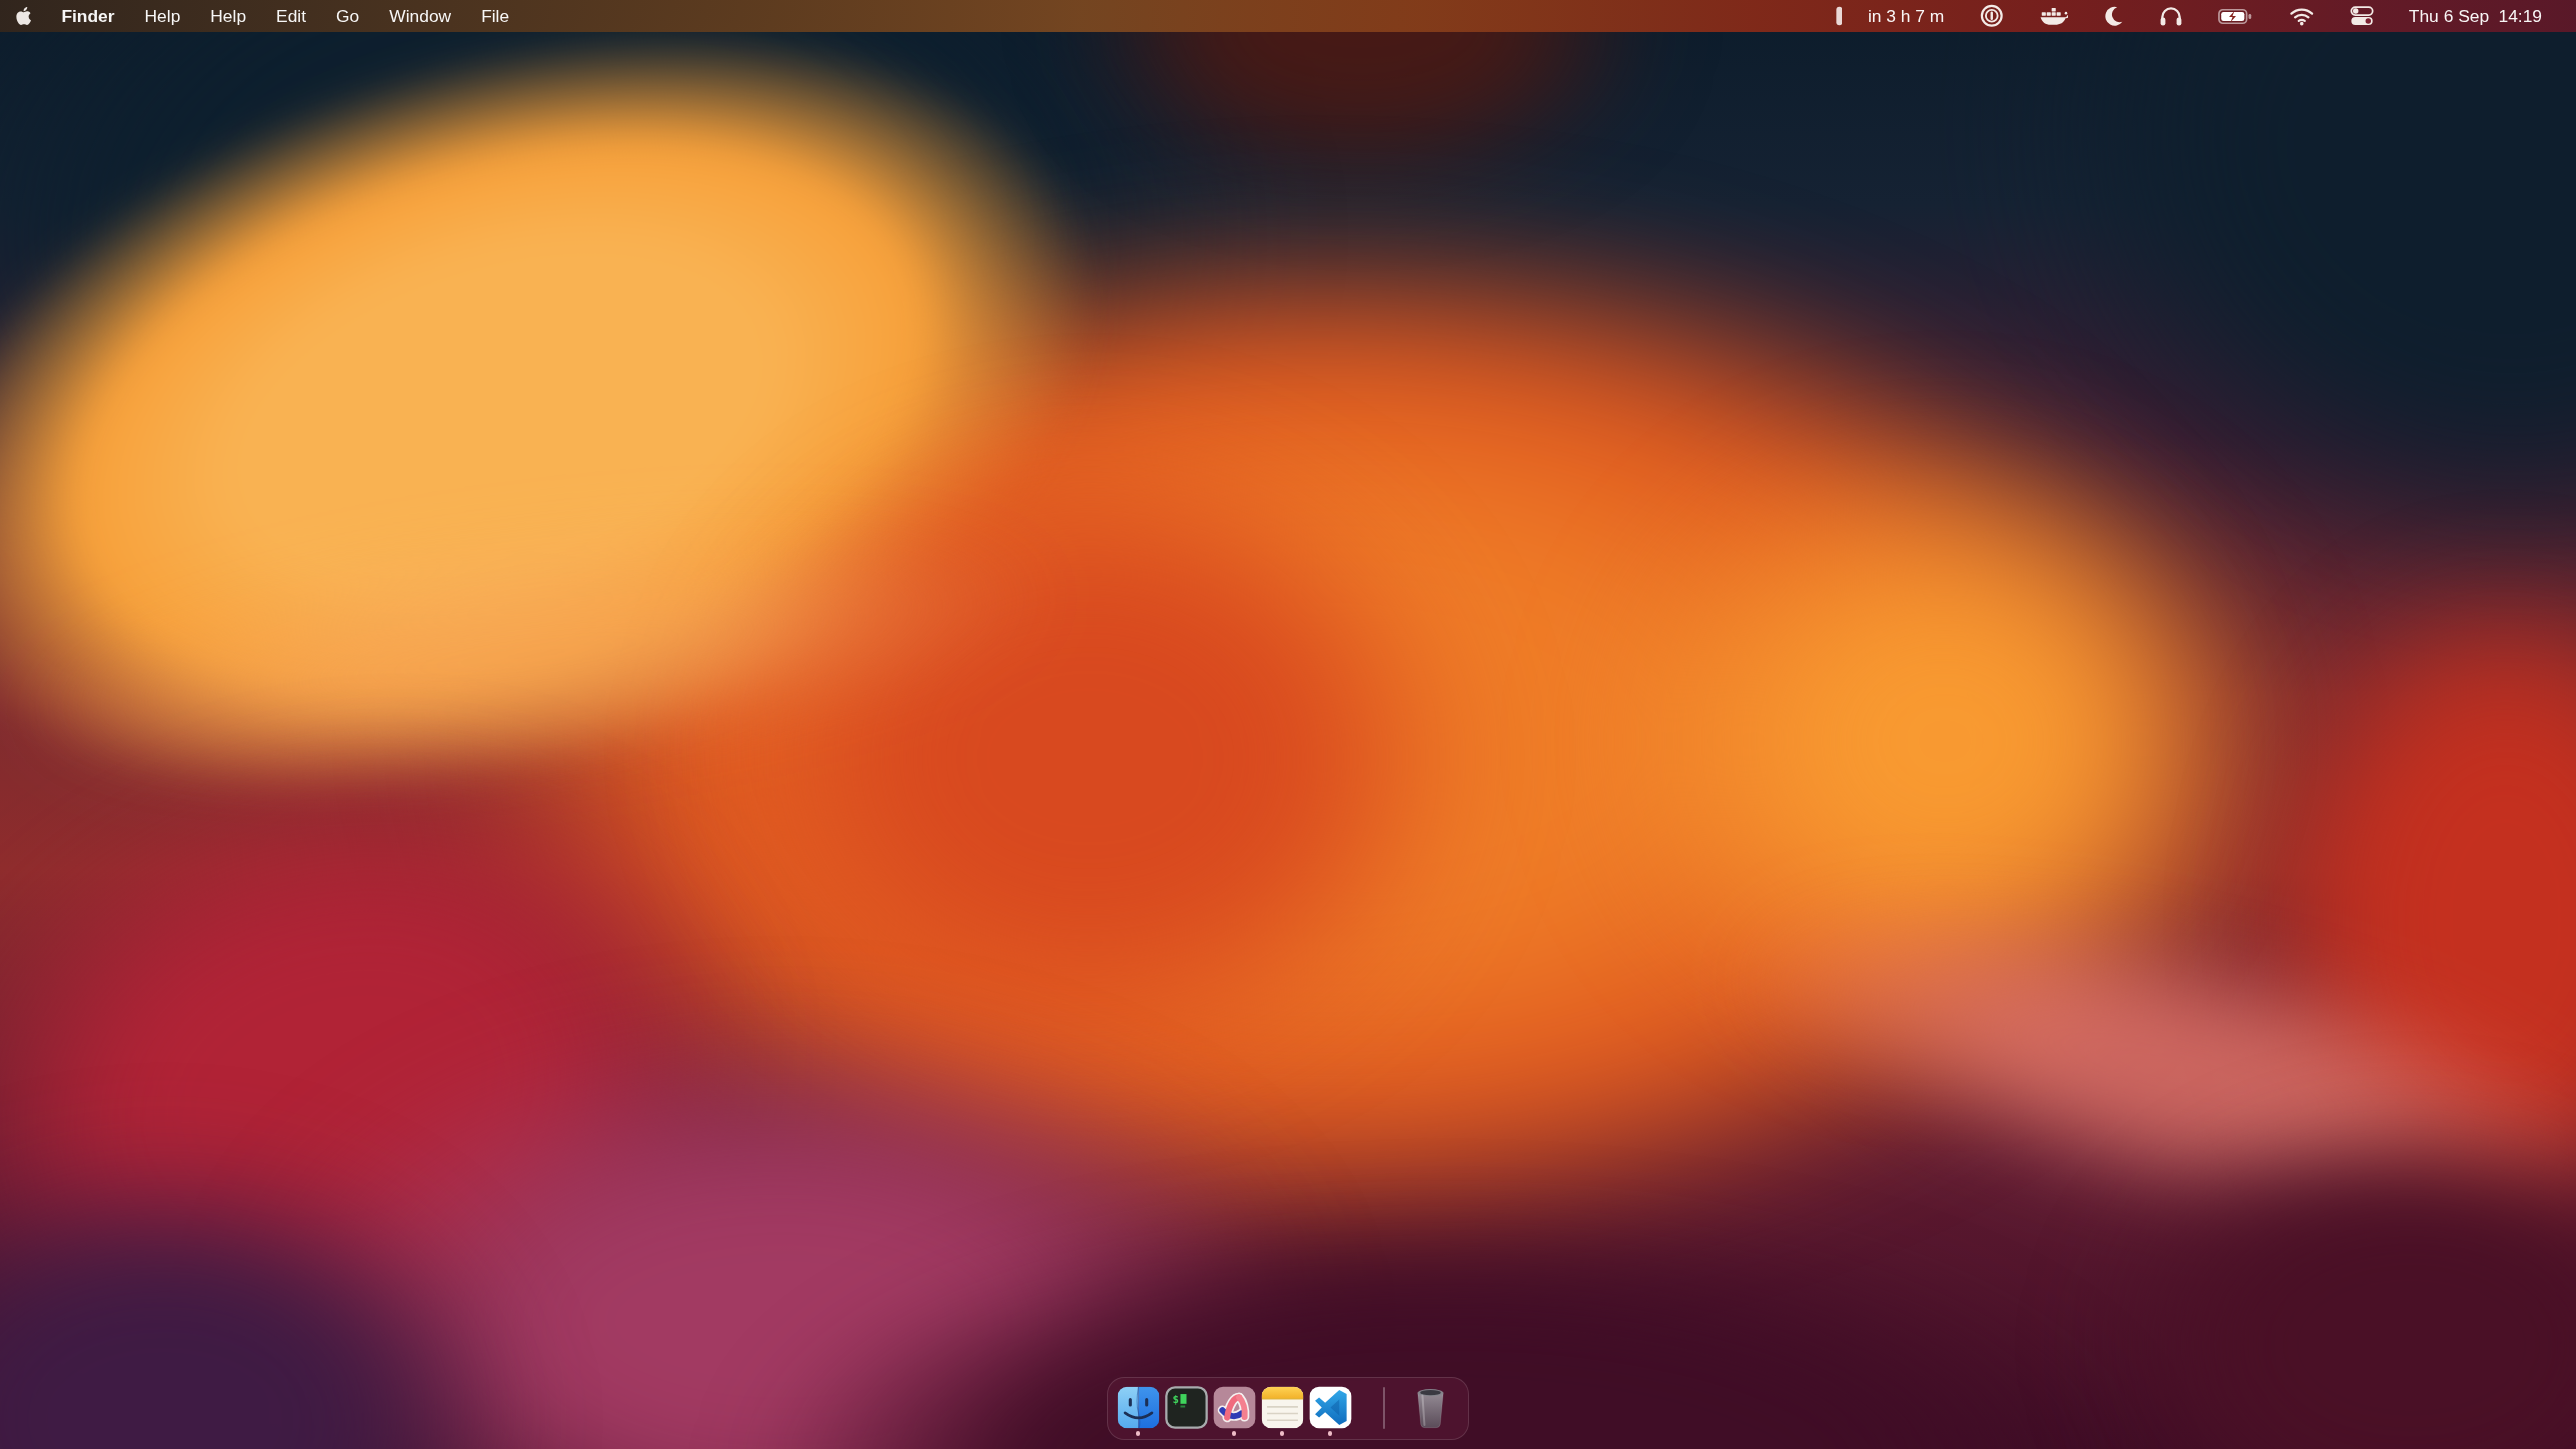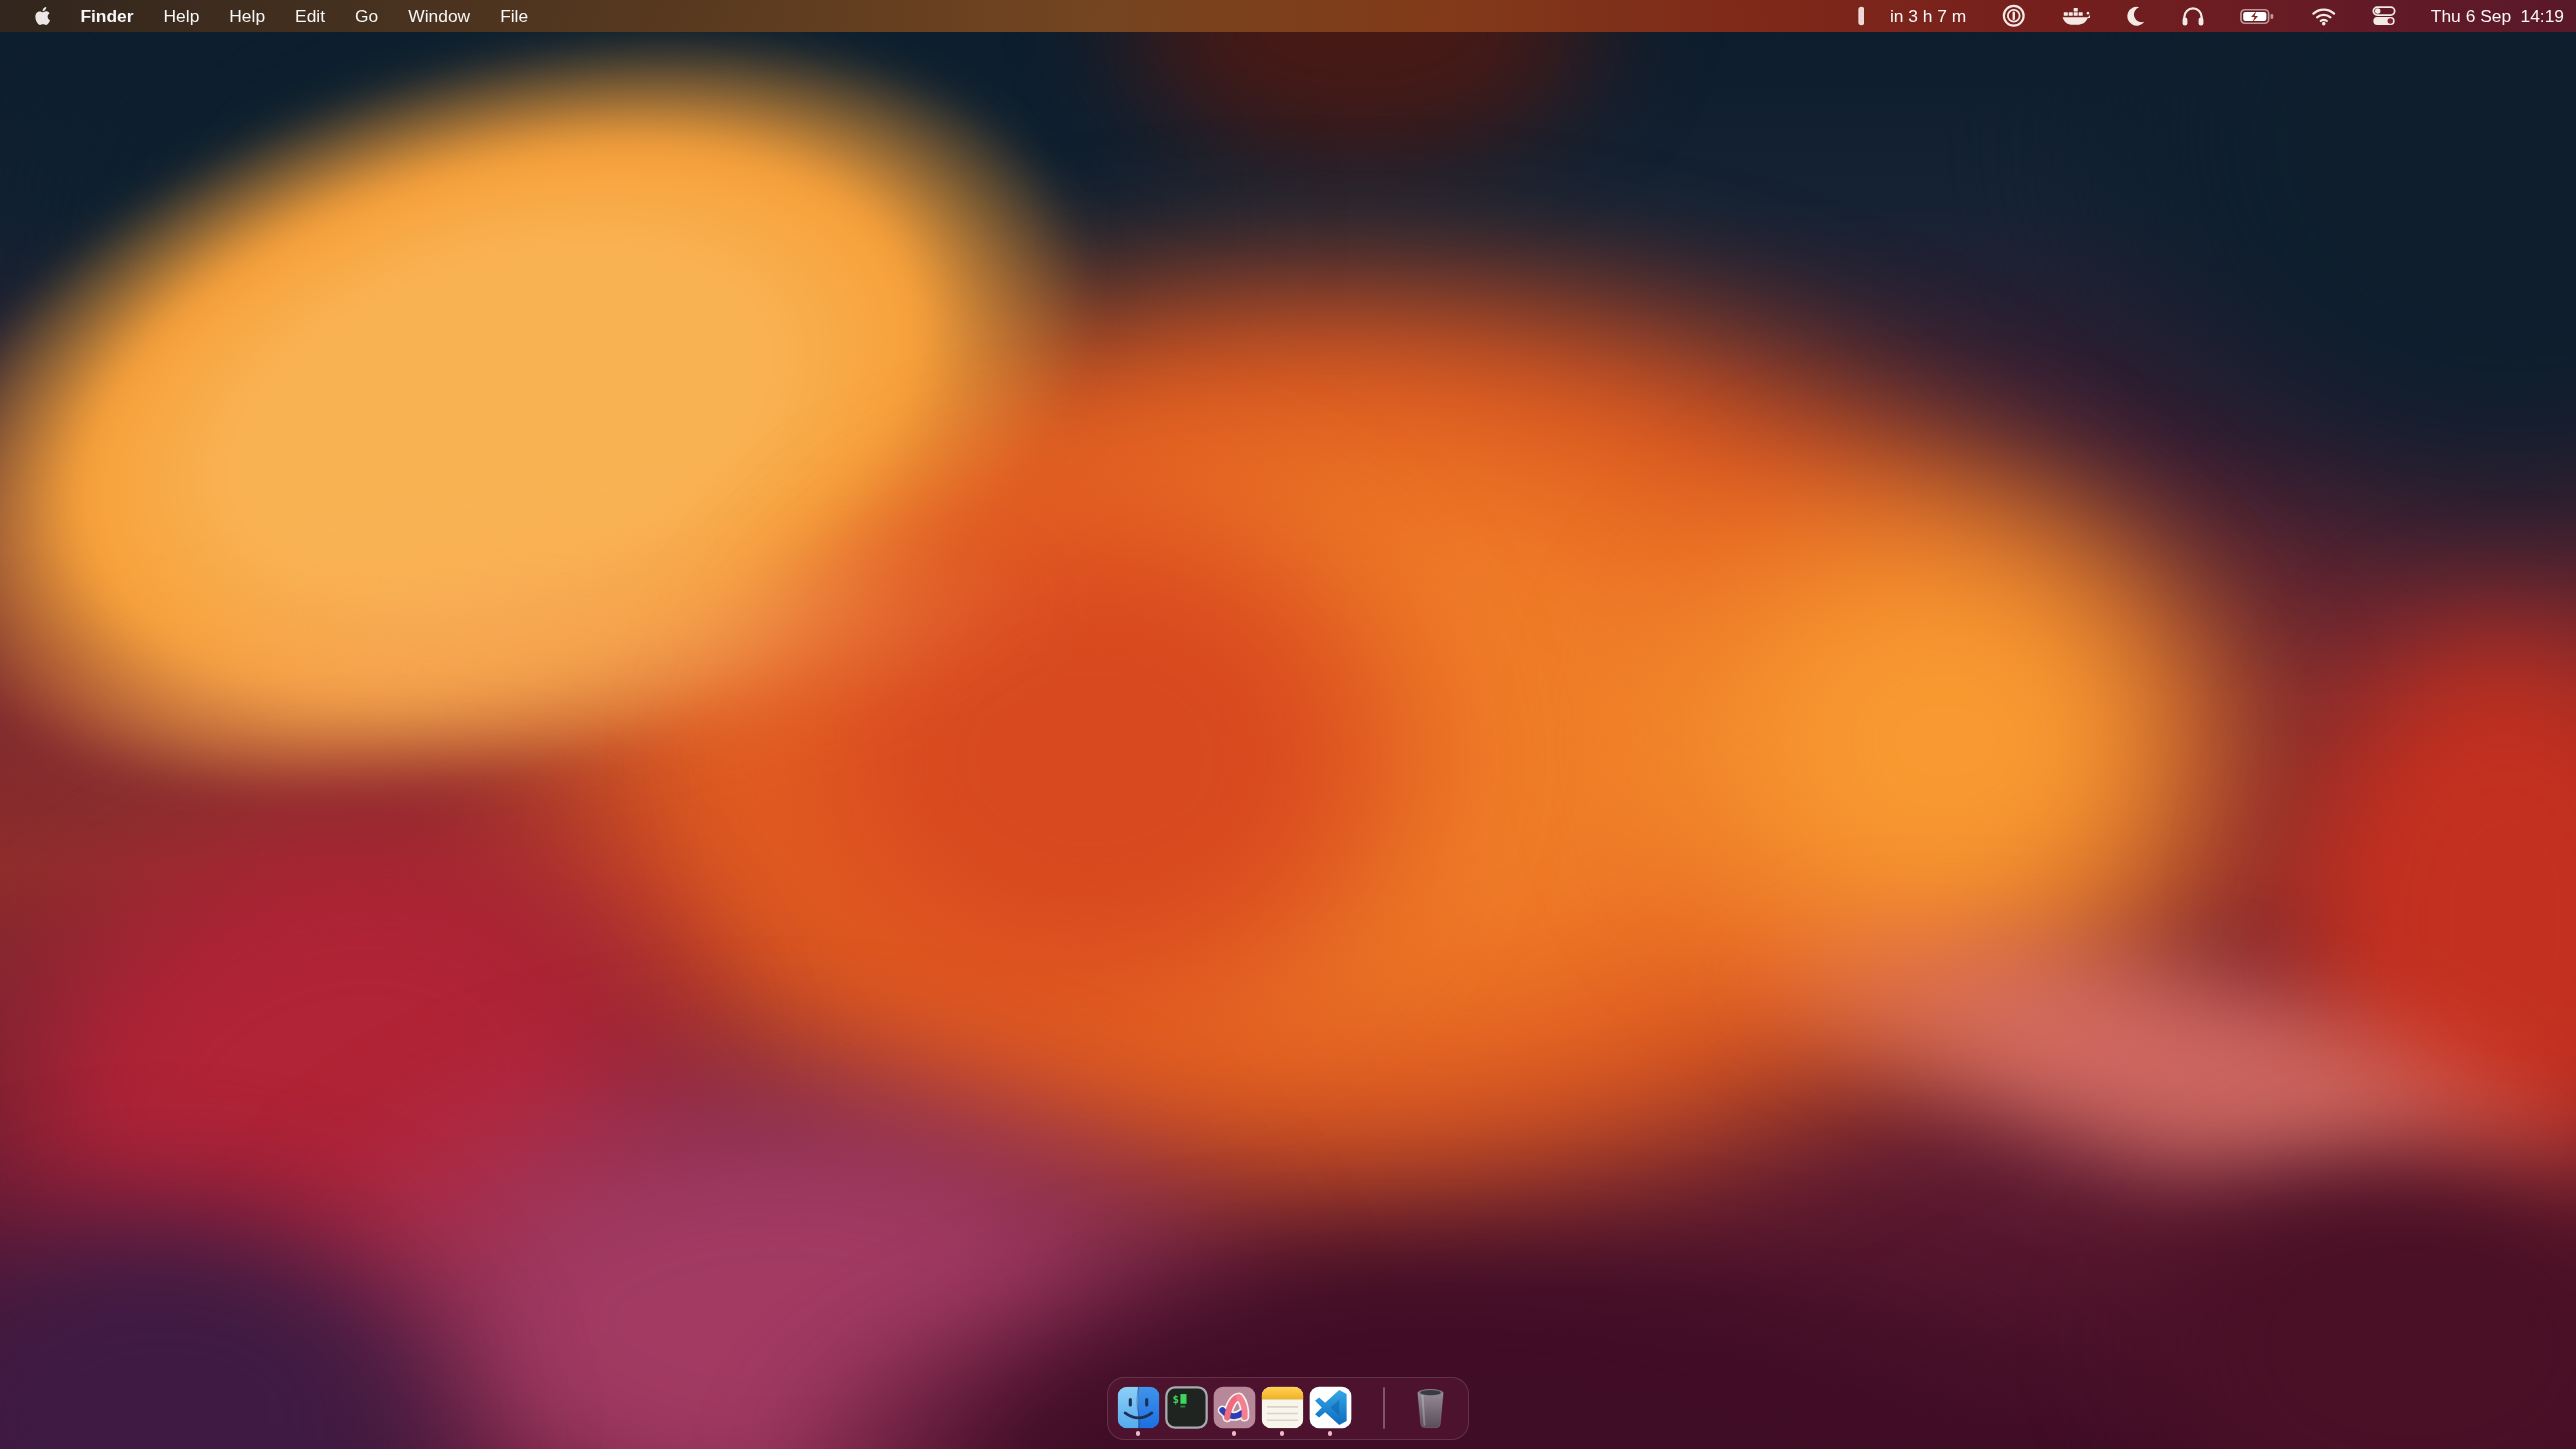--- a/index.html
+++ b/index.html
@@ -40,25 +40,25 @@
     background:radial-gradient(closest-side,#400d26 50%,rgba(64,13,38,0) 85%);}
   .b-maroon-br{left:2026px;top:1060px;width:771px;height:570px;filter:blur(40px);
     background:radial-gradient(closest-side,#4a1026 45%,rgba(74,16,38,0) 85%);}
 
   
   .menubar{position:absolute;left:0;top:0;width:2576px;height:32px;display:flex;align-items:center;
     box-sizing:border-box;color:rgba(255,255,255,.96);font-size:17.4px;
     background:linear-gradient(90deg,rgba(52,38,28,.93) 0%,rgba(74,50,30,.93) 14%,rgba(100,62,30,.93) 30%,
       rgba(123,72,32,.93) 42%,rgba(134,62,26,.93) 55%,rgba(136,42,24,.93) 68%,rgba(125,31,28,.93) 80%,
       rgba(105,26,38,.93) 92%,rgba(95,24,40,.93) 100%);}
-  .mb-left{display:flex;align-items:center;column-gap:30px;padding-left:35px;}
+  .mb-left{display:flex;align-items:center;column-gap:30px;padding-left:16px;}
   .mb-item{white-space:nowrap;font-weight:500;}
   .mb-item.app{font-weight:700;}
   .apple{display:flex;align-items:center;}
-  .mb-right{margin-left:auto;display:flex;align-items:center;column-gap:35px;padding-right:12px;}
+  .mb-right{margin-left:auto;display:flex;align-items:center;column-gap:35px;padding-right:34px;}
   .st{display:flex;align-items:center;}
   .countdown{white-space:nowrap;font-weight:500;margin-left:-9.4px;}
   .clock{display:flex;column-gap:9.4px;white-space:nowrap;font-weight:500;}
 
   
   .dock{position:absolute;left:50%;transform:translateX(-50%);bottom:9.4px;height:63px;
     display:flex;align-items:flex-start;box-sizing:border-box;padding:8px 12px 0 8px;
     background:rgba(88,26,52,.55);border:1.3px solid rgba(255,255,255,.13);border-radius:17.4px;}
   .dock-item{width:44px;display:flex;flex-direction:column;align-items:center;margin-right:4px;}
   .dock-item .dot{width:4.7px;height:4.7px;border-radius:50%;background:#edbcc6;margin-top:2.7px;}

